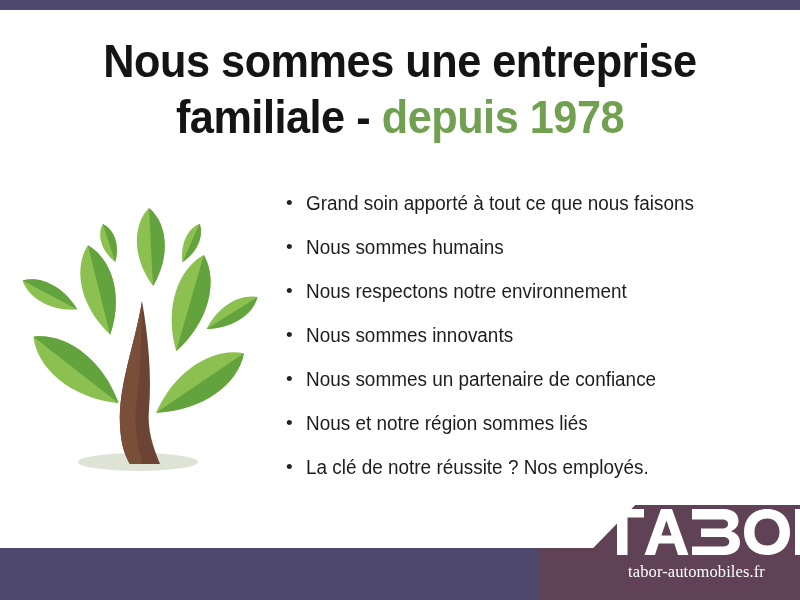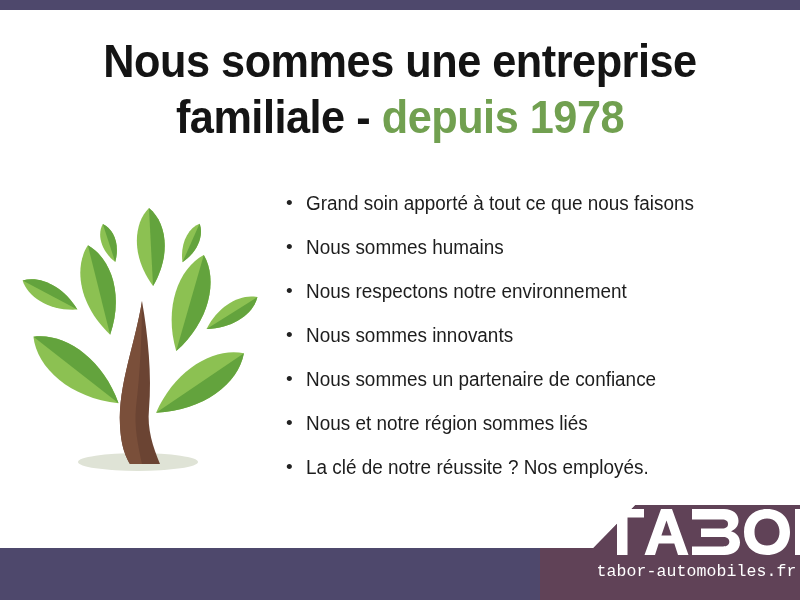--- a/index.html
+++ b/index.html
@@ -114,21 +114,21 @@
     height: 46px;
   }
   .logo-url {
     position: absolute;
     left: 593px;
     top: 562px;
     width: 207px;
     text-align: center;
     font-size: 16.5px;
     color: #ffffff;
-    font-family: Liberation Mono, monospace;
+    font-family: Liberation Serif, serif;
     letter-spacing: 0.1px;
   }
 </style>
 </head>
 <body>
 
 <div id="slide">
 
   <div class="band-top"></div>
 

